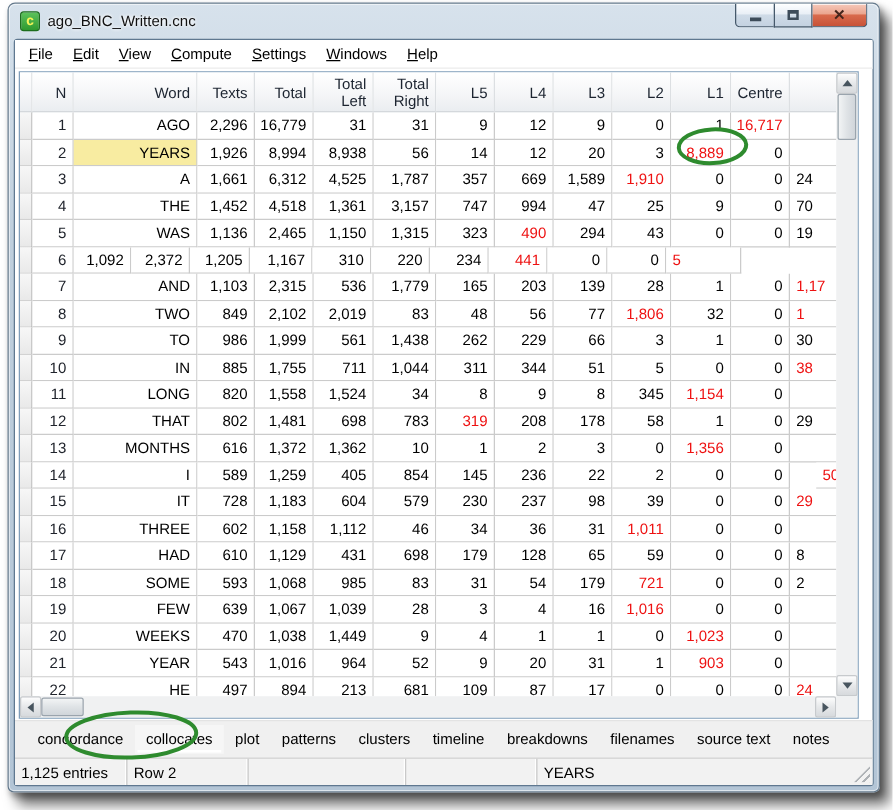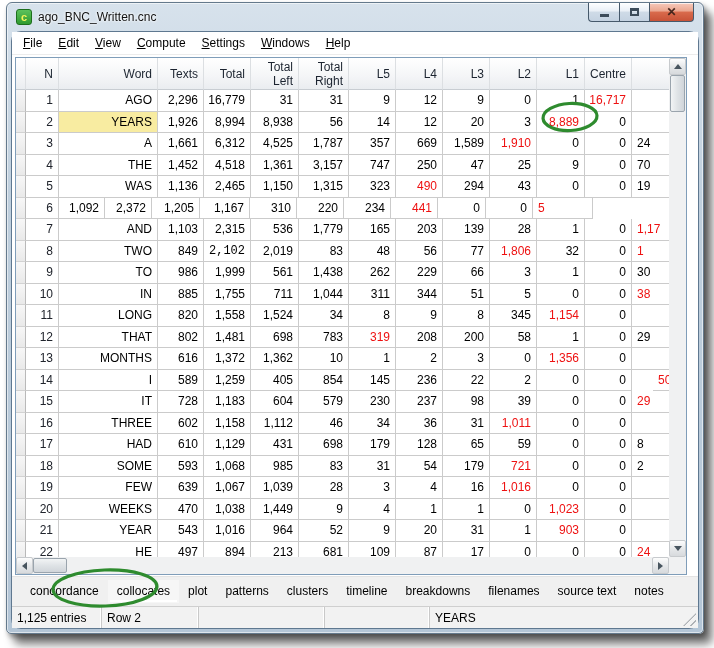--- a/index.html
+++ b/index.html
@@ -22,21 +22,21 @@
     box-shadow:inset 0 1px 0 rgba(255,255,255,.7);}
   .cb.min{width:31px;border-radius:0 0 0 4px;background:linear-gradient(#fdfeff,#e9eff6 45%,#cfdbe7 50%,#c4d2e1);border-right:none;}
   .cb.max{width:31px;background:linear-gradient(#fdfeff,#e9eff6 45%,#cfdbe7 50%,#c4d2e1);}
   .cb.close{width:44px;border-radius:0 0 4px 0;border-left:none;
     background:linear-gradient(#f6c9bb,#eba68f 45%,#d96b4d 50%,#c85237);}
   .glyph-min{width:9px;height:3px;background:#3d4c5a;margin-top:6px;}
   .glyph-max{width:9px;height:8px;box-sizing:border-box;border:2px solid #3d4c5a;border-top-width:3px;background:transparent;}
   .glyph-close{font-size:12px;font-weight:bold;color:#45251c;line-height:1;}
 
   .client{position:absolute;left:4px;right:4px;top:28px;bottom:4px;background:#fff;
-    border:1px solid #5f7890;border-radius:10px;}
+    border:1px solid #5f7890;border-radius:3px;}
 
   
   .menubar{height:22px;display:flex;align-items:center;padding-left:3px;background:#fff;border-bottom:1px solid #ececec;}
   .menu-item{font-size:12px;color:#000;padding:2px 8px;}
   .menu-item u{text-decoration:underline;}
 
   
   .table-area{position:absolute;left:3px;top:25px;width:672px;height:518px;box-sizing:border-box;
     border:1px solid #7f9db9;background:#fff;}
   .grid-viewport{position:absolute;left:0;top:0;right:17px;bottom:17px;overflow:hidden;background:#fff;}
@@ -228,21 +228,21 @@
               </div>
               <div class="row">
                 <div class="cell sel" style="width: 10px;"></div>
                 <div class="cell ncell" style="width: 33px;">4</div>
                 <div class="cell word" style="width: 99px;">THE</div>
                 <div class="cell " style="width: 46px;">1,452</div>
                 <div class="cell " style="width: 47px;">4,518</div>
                 <div class="cell " style="width: 48px;">1,361</div>
                 <div class="cell " style="width: 50px;">3,157</div>
                 <div class="cell " style="width: 47px;">747</div>
-                <div class="cell " style="width: 47px;">250</div>
+                <div class="cell " style="width: 47px;">994</div>
                 <div class="cell " style="width: 47px;">47</div>
                 <div class="cell " style="width: 47px;">25</div>
                 <div class="cell " style="width: 48px;">9</div>
                 <div class="cell " style="width: 47px;">0</div>
                 <div class="cell r1" style="width: 60px;">70</div>
               </div>
               <div class="row">
                 <div class="cell sel" style="width: 10px;"></div>
                 <div class="cell ncell" style="width: 33px;">5</div>
                 <div class="cell word" style="width: 99px;">WAS</div>
@@ -287,21 +287,21 @@
                 <div class="cell " style="width: 47px;">28</div>
                 <div class="cell " style="width: 48px;">1</div>
                 <div class="cell " style="width: 47px;">0</div>
                 <div class="cell red r1" style="width: 60px;">1,17</div>
               </div>
               <div class="row">
                 <div class="cell sel" style="width: 10px;"></div>
                 <div class="cell ncell" style="width: 33px;">8</div>
                 <div class="cell word" style="width: 99px;">TWO</div>
                 <div class="cell " style="width: 46px;">849</div>
-                <div class="cell " style="width: 47px; font-family: Liberation Mono, monospace;">2,102</div>
+                <div class="cell " style="width: 47px;">2,102</div>
                 <div class="cell " style="width: 48px;">2,019</div>
                 <div class="cell " style="width: 50px;">83</div>
                 <div class="cell " style="width: 47px;">48</div>
                 <div class="cell " style="width: 47px;">56</div>
                 <div class="cell " style="width: 47px;">77</div>
                 <div class="cell red " style="width: 47px;">1,806</div>
                 <div class="cell " style="width: 48px;">32</div>
                 <div class="cell " style="width: 47px;">0</div>
                 <div class="cell red r1" style="width: 60px;">1</div>
               </div>
@@ -356,21 +356,21 @@
               <div class="row">
                 <div class="cell sel" style="width: 10px;"></div>
                 <div class="cell ncell" style="width: 33px;">12</div>
                 <div class="cell word" style="width: 99px;">THAT</div>
                 <div class="cell " style="width: 46px;">802</div>
                 <div class="cell " style="width: 47px;">1,481</div>
                 <div class="cell " style="width: 48px;">698</div>
                 <div class="cell " style="width: 50px;">783</div>
                 <div class="cell red " style="width: 47px;">319</div>
                 <div class="cell " style="width: 47px;">208</div>
-                <div class="cell " style="width: 47px;">200</div>
+                <div class="cell " style="width: 47px;">178</div>
                 <div class="cell " style="width: 47px;">58</div>
                 <div class="cell " style="width: 48px;">1</div>
                 <div class="cell " style="width: 47px;">0</div>
                 <div class="cell r1" style="width: 60px;">29</div>
               </div>
               <div class="row">
                 <div class="cell sel" style="width: 10px;"></div>
                 <div class="cell ncell" style="width: 33px;">13</div>
                 <div class="cell word" style="width: 99px;">MONTHS</div>
                 <div class="cell " style="width: 46px;">616</div>

